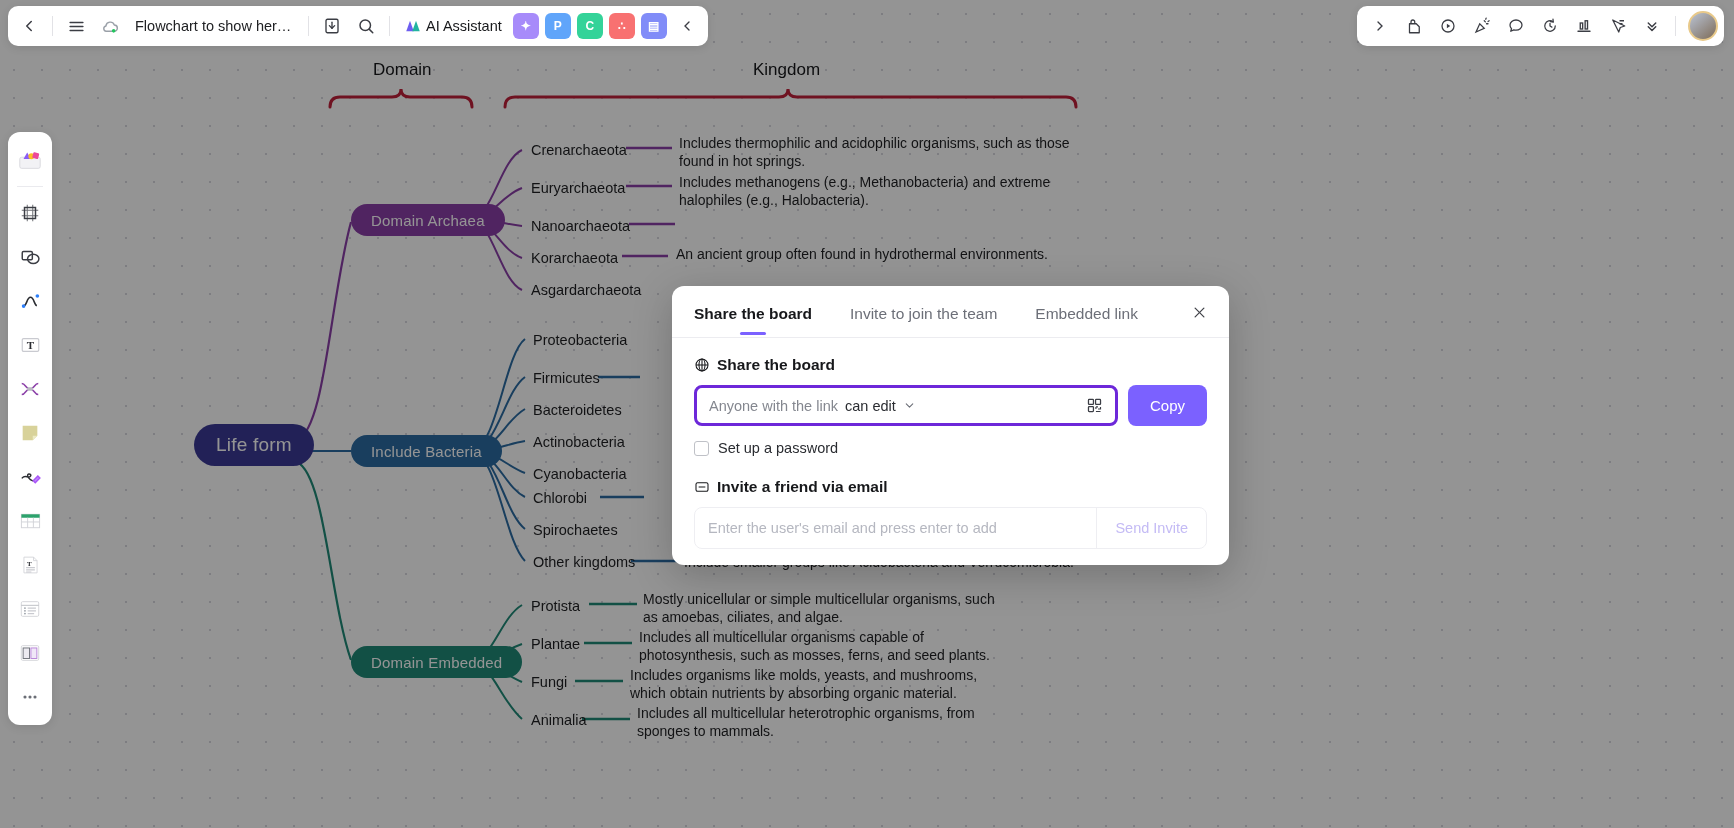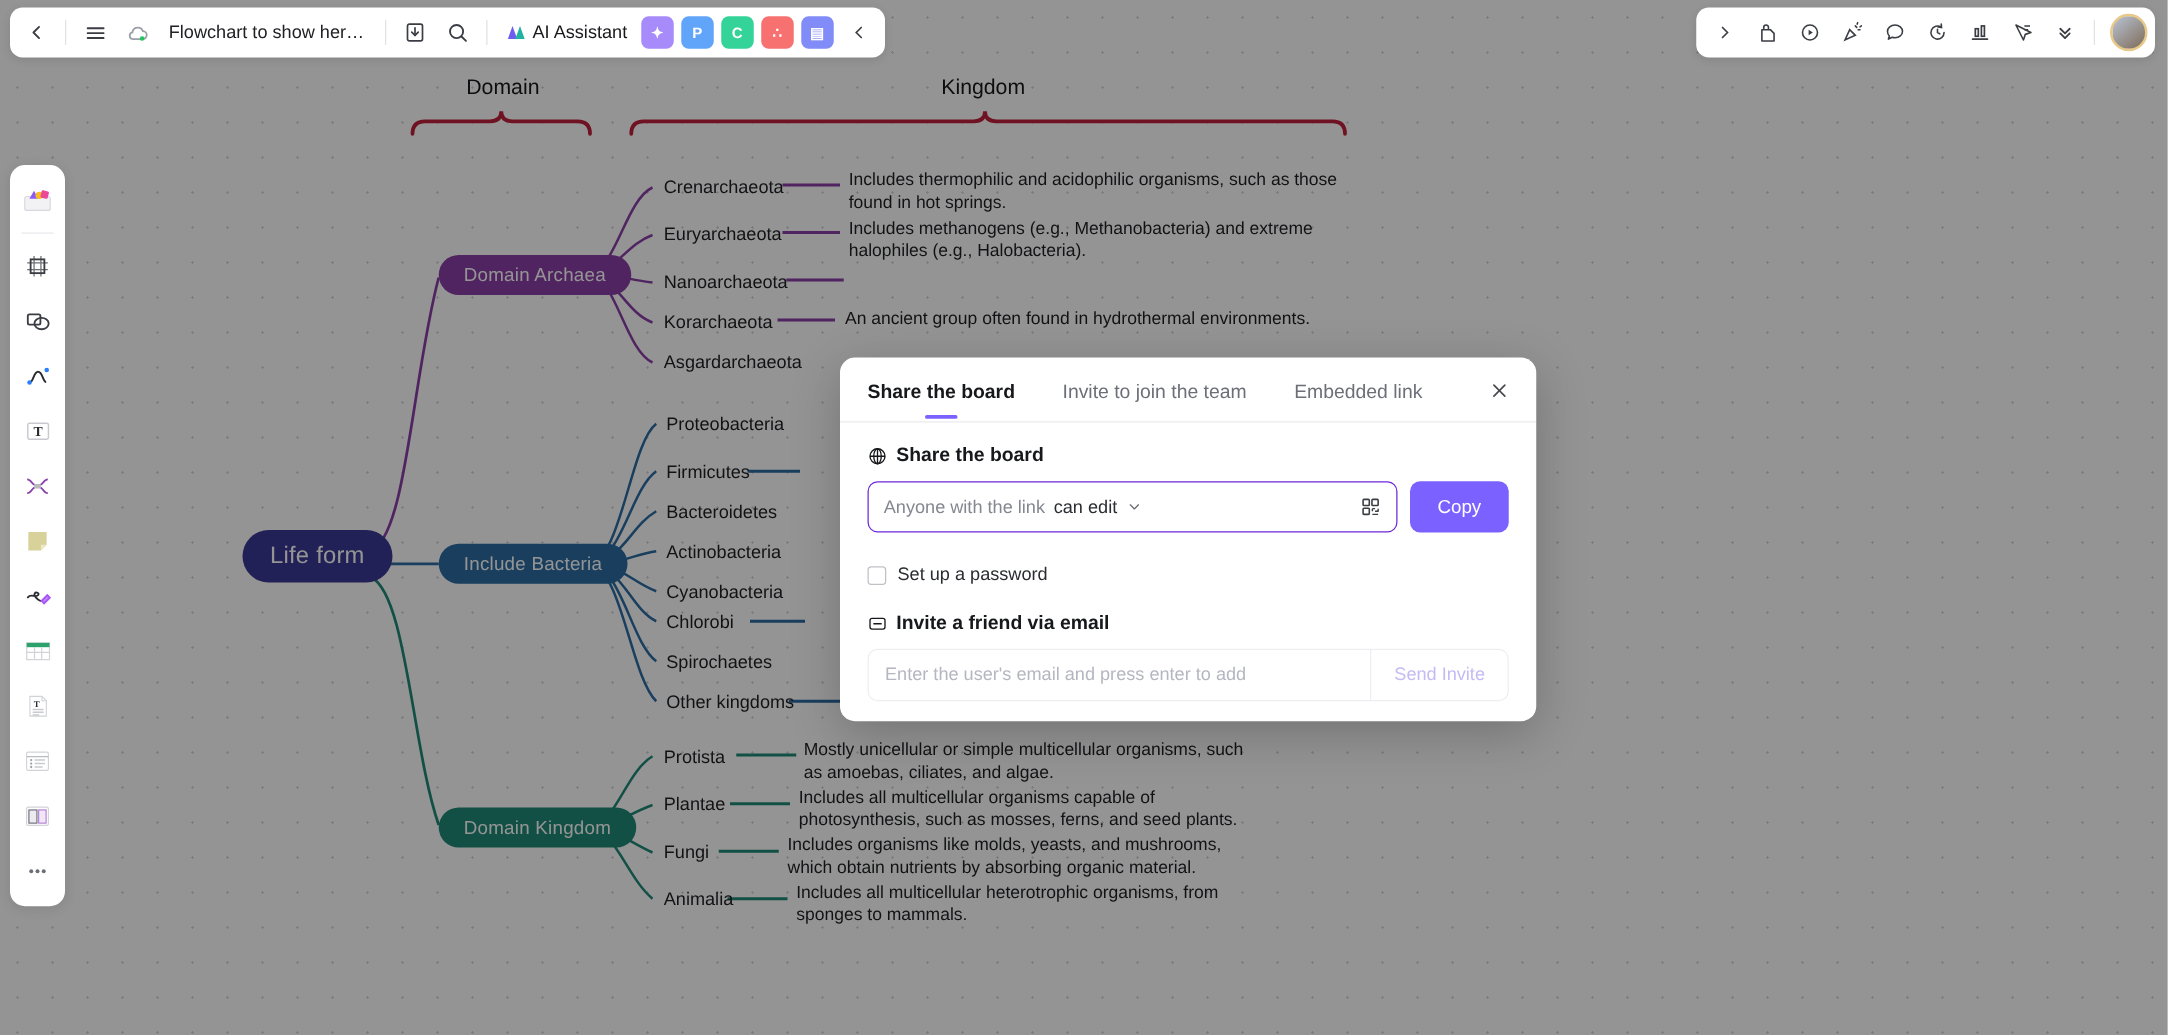--- a/index.html
+++ b/index.html
@@ -168,38 +168,38 @@
 
   #modal-body { padding: 18px 22px 16px 22px; }
   .sec-head {
     display: flex; align-items: center; gap: 7px;
     font-size: 15.5px; color: #17181b; font-weight: bold;
     margin-bottom: 11px;
   }
   #link-row { display: flex; align-items: center; gap: 10px; }
   #link-box {
     flex: 1; height: 41px;
-    border: 1px solid #6d28d9; border-radius: 8px;
+    border: 3px solid #6d28d9; border-radius: 8px;
     display: flex; align-items: center;
     padding: 0 12px; gap: 7px;
     cursor: pointer;
   }
   #link-perm-label { font-size: 14.5px; color: #84878f; }
   #link-perm-value { font-size: 14.5px; color: #2a2c31; }
   #qr-icon { margin-left: auto; cursor: pointer; color: #3b3d44; display:flex; }
   #copy-btn {
     background: #7b61ff; color: #fff;
     border: none; border-radius: 8px;
     height: 41px; padding: 0 22px;
     font-size: 15px; font-family: inherit;
     cursor: pointer;
   }
   #password-row {
     display: flex; align-items: center; gap: 9px;
-    margin-top: 26px;
+    margin-top: 14px;
   }
   .cbox {
     width: 15px; height: 15px;
     border: 1.4px solid #bfc1c7; border-radius: 3px;
     background: #fff; cursor: pointer; flex: none;
   }
   #password-label { font-size: 14.5px; color: #2a2c31; cursor: pointer; }
 
   #email-section { margin-top: 22px; }
   #email-row {
@@ -287,21 +287,21 @@
       <path d="M582 719 L630 719" stroke="#1f8a78" stroke-width="2.4"></path>
     </svg>
 
     <div class="grp-label" style="left:373px; top:60px;">Domain</div>
     <div class="grp-label" style="left:753px; top:60px;">Kingdom</div>
 
     <div class="node node-root" style="left:194px; top:424px;">Life form</div>
 
     <div class="node node-l1" style="left:351px; top:204px; background:#8b3fa8;">Domain Archaea</div>
     <div class="node node-l1" style="left:351px; top:435px; background:#2b6ca3;">Include Bacteria</div>
-    <div class="node node-l1" style="left:351px; top:646px; background:#1f8a78;">Domain Kingdom</div>
+    <div class="node node-l1" style="left:351px; top:646px; background:#1f8a78;">Domain Embedded</div>
 
     <div class="leaf-label" style="left:531px; top:142px;">Crenarchaeota</div>
     <div class="leaf-desc" style="left:679px; top:135px; width:396px;">Includes thermophilic and acidophilic organisms, such as those found in hot springs.</div>
     <div class="leaf-label" style="left:531px; top:180px;">Euryarchaeota</div>
     <div class="leaf-desc" style="left:679px; top:174px; width:376px;">Includes methanogens (e.g., Methanobacteria) and extreme halophiles (e.g., Halobacteria).</div>
     <div class="leaf-label" style="left:531px; top:218px;">Nanoarchaeota</div>
     <div class="leaf-label" style="left:531px; top:250px;">Korarchaeota</div>
     <div class="leaf-desc" style="left:676px; top:246px; width:400px;">An ancient group often found in hydrothermal environments.</div>
     <div class="leaf-label" style="left:531px; top:282px;">Asgardarchaeota</div>
 

